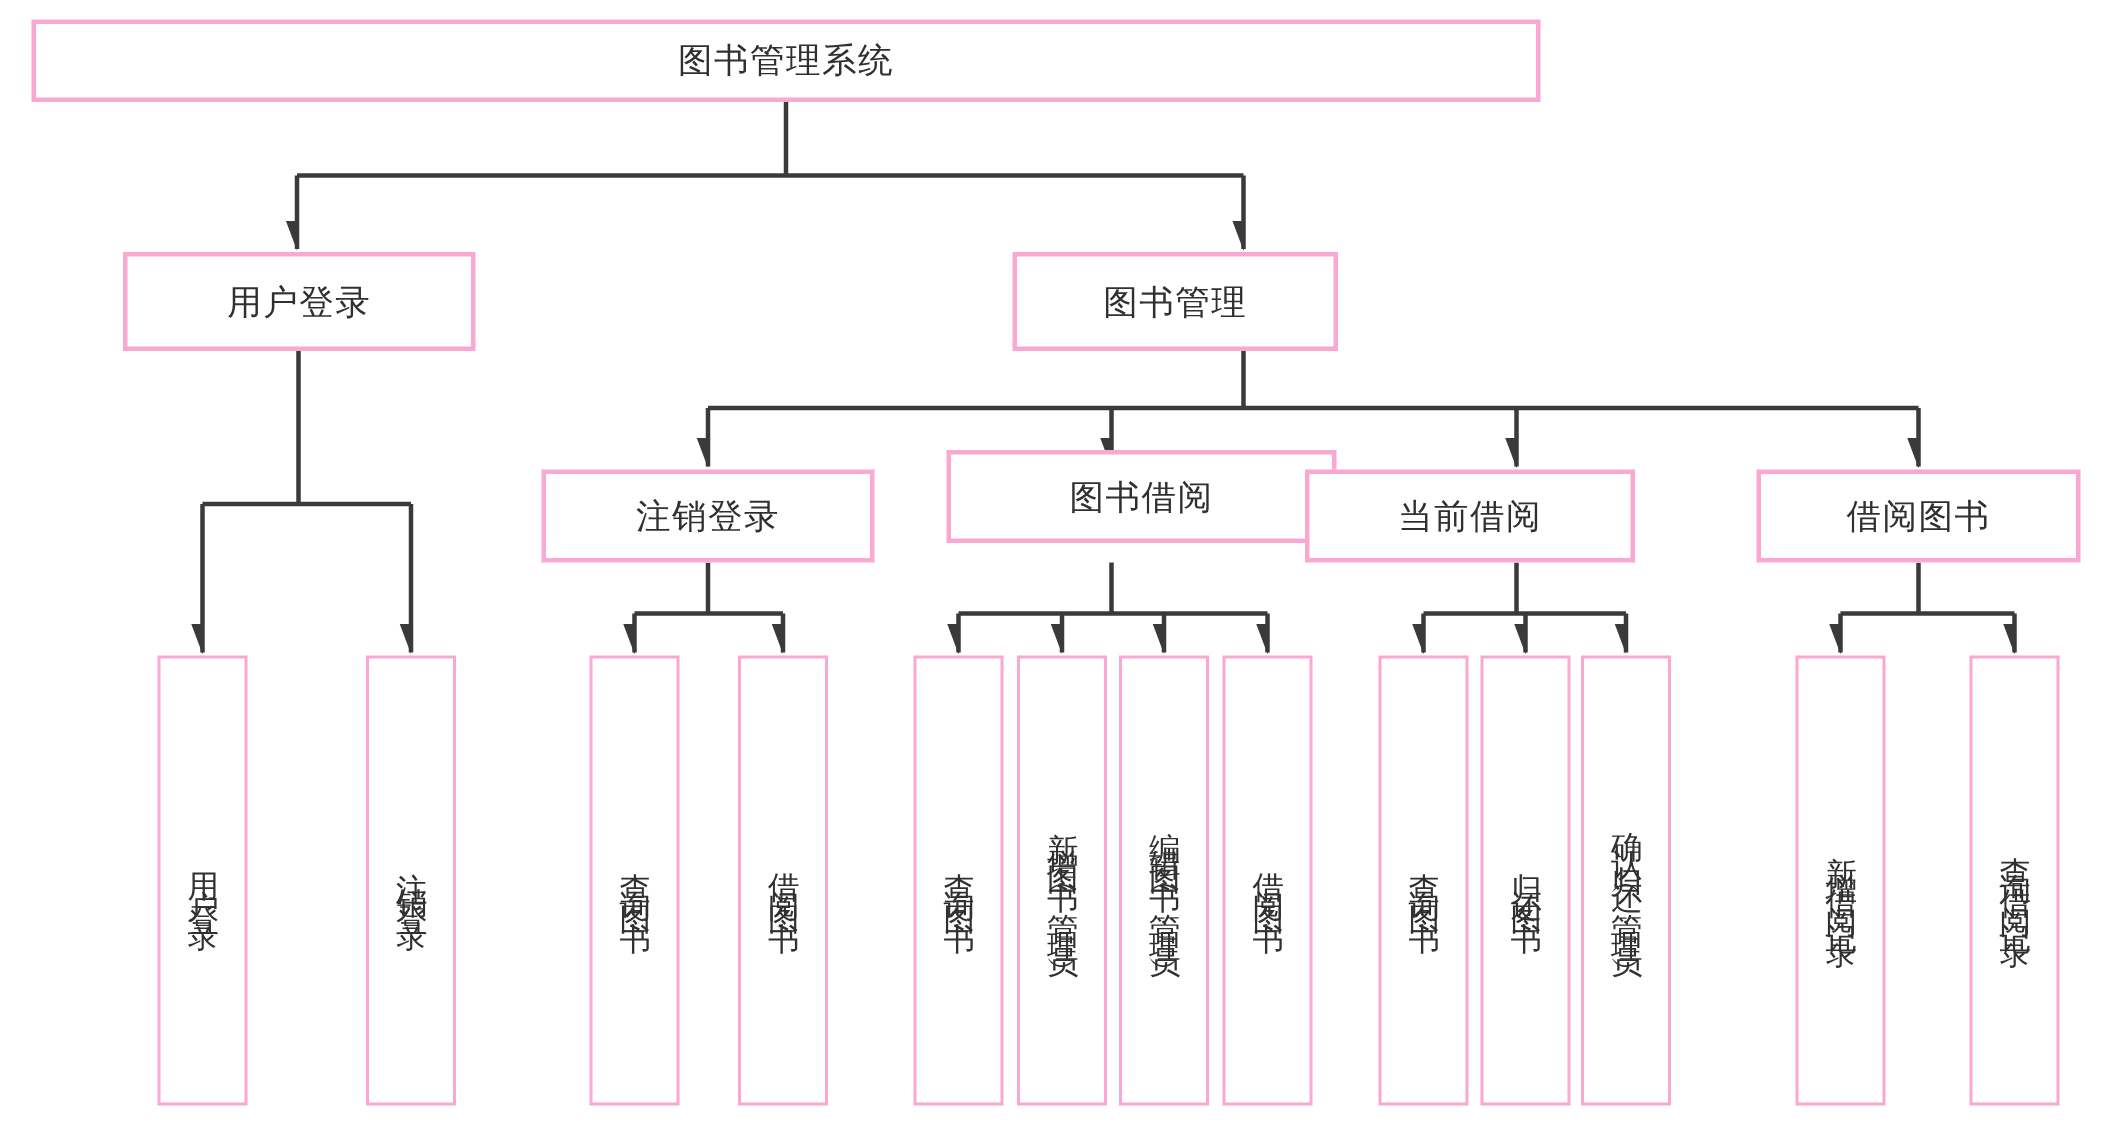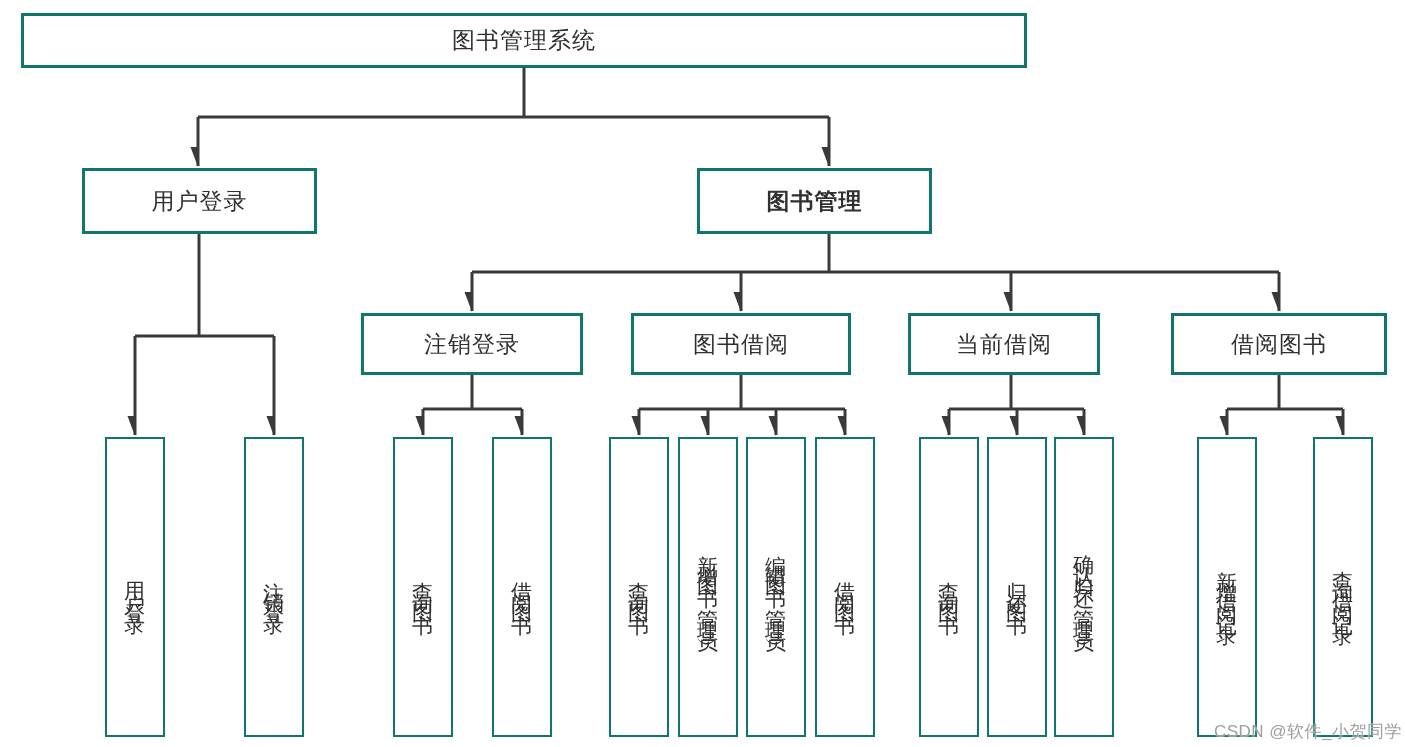--- a/index.html
+++ b/index.html
@@ -2,21 +2,21 @@
 <html><head>
 <meta charset="utf-8">
 <style>
   html,body{margin:0;padding:0;background:#ffffff;}
   .canvas{
     position:relative;width:1405px;height:747px;background:#ffffff;
     font-family:"Liberation Sans","DejaVu Sans",sans-serif;overflow:hidden;
   }
   .edges{position:absolute;left:0;top:0;width:1405px;height:747px;}
   .box{
-    position:absolute;background:#ffffff;border:3px solid #0f766e;
+    position:absolute;background:#ffffff;border:3px solid #f9a8d4;
     box-sizing:border-box;display:flex;align-items:center;justify-content:center;
     color:#303030;
   }
   .hbox{font-size:23px;letter-spacing:1px;white-space:nowrap;}
   .vbox{
     border-width:2px;writing-mode:vertical-rl;font-size:21px;letter-spacing:11px;
     line-height:1;text-align:center;
   }
   .watermark{
     position:absolute;right:3px;bottom:4px;font-size:17px;color:#9e9e9e;
@@ -75,39 +75,38 @@
       <path d="M1279,375 V409"></path>
       <path d="M1227,409 H1343"></path>
       <path d="M1227,409 V435" marker-end="url(#arw)"></path>
       <path d="M1343,409 V435" marker-end="url(#arw)"></path>
     </g>
   </svg>
 
   <div class="box hbox" style="left:21px;top:13px;width:1006px;height:55px;">图书管理系统</div>
 
   <div class="box hbox" style="left:82px;top:168px;width:235px;height:66px;">用户登录</div>
-  <div class="box hbox" style="left:697px;top:168px;width:235px;height:66px;font-weight:bold;">图书管理</div>
+  <div class="box hbox" style="left:675px;top:168px;width:217px;height:66px;">图书管理</div>
 
   <div class="box hbox" style="left:361px;top:313px;width:222px;height:62px;">注销登录</div>
-  <div class="box hbox" style="left:631px;top:313px;width:220px;height:62px;">图书借阅</div>
-  <div class="box hbox" style="left:908px;top:313px;width:192px;height:62px;">当前借阅</div>
+  <div class="box hbox" style="left:631px;top:300px;width:260px;height:62px;">图书借阅</div>
+  <div class="box hbox" style="left:870px;top:313px;width:220px;height:62px;">当前借阅</div>
   <div class="box hbox" style="left:1171px;top:313px;width:216px;height:62px;">借阅图书</div>
 
   <div class="box vbox" style="left:105px;top:437px;width:60px;height:300px;">用户登录</div>
   <div class="box vbox" style="left:244px;top:437px;width:60px;height:300px;">注销登录</div>
 
   <div class="box vbox" style="left:393px;top:437px;width:60px;height:300px;">查询图书</div>
   <div class="box vbox" style="left:492px;top:437px;width:60px;height:300px;">借阅图书</div>
 
   <div class="box vbox" style="left:609px;top:437px;width:60px;height:300px;">查询图书</div>
   <div class="box vbox" style="left:678px;top:437px;width:60px;height:300px;">新增图书（管理员）</div>
   <div class="box vbox" style="left:746px;top:437px;width:60px;height:300px;">编辑图书（管理员）</div>
   <div class="box vbox" style="left:815px;top:437px;width:60px;height:300px;">借阅图书</div>
 
   <div class="box vbox" style="left:919px;top:437px;width:60px;height:300px;">查询图书</div>
   <div class="box vbox" style="left:987px;top:437px;width:60px;height:300px;">归还图书</div>
   <div class="box vbox" style="left:1054px;top:437px;width:60px;height:300px;">确认归还（管理员）</div>
 
   <div class="box vbox" style="left:1197px;top:437px;width:60px;height:300px;">新增借阅记录</div>
   <div class="box vbox" style="left:1313px;top:437px;width:60px;height:300px;">查询借阅记录</div>
 
-  <div class="watermark">CSDN @软件_小贺同学</div>
 </div>
 
 </body></html>

